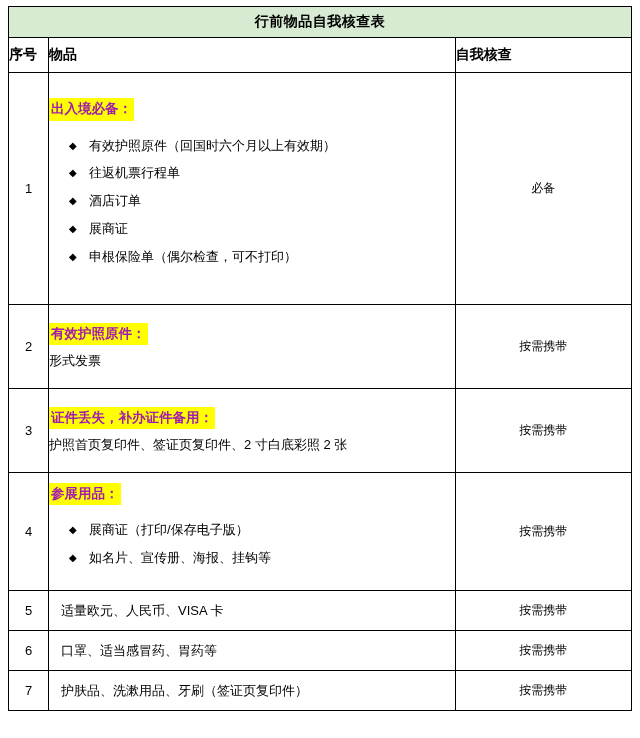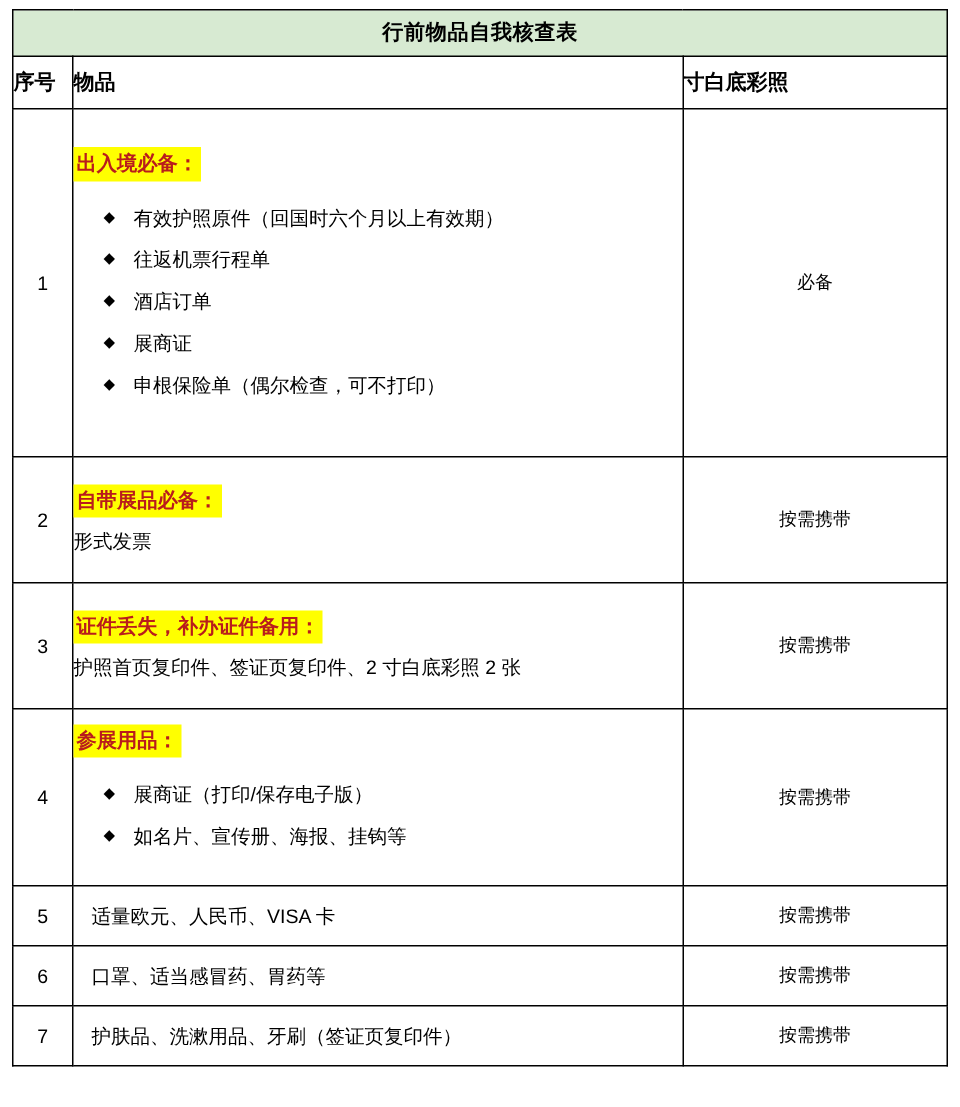--- a/index.html
+++ b/index.html
@@ -61,21 +61,21 @@
     font-size: 13px;
     line-height: 1.5;
     vertical-align: middle;
   }
   .item-cell.compact {
     padding: 9px 10px 9px 12px;
   }
   .group-title {
     font-weight: bold;
     font-size: 13.5px;
-    color: #b91c1c;
+    color: #a21caf;
     background: #ffff00;
     display: inline-block;
     padding: 1px 2px;
     margin-bottom: 4px;
   }
   ul.bullets {
     list-style: none;
     margin: 12px;
     padding: 0;
   }
@@ -115,42 +115,42 @@
       <col class="col-item">
       <col class="col-check">
     </colgroup>
     <tbody>
       <tr>
         <td class="title-cell" colspan="3">行前物品自我核查表</td>
       </tr>
       <tr>
         <td class="head-cell">序号</td>
         <td class="head-cell">物品</td>
-        <td class="head-cell">寸白底彩照</td>
+        <td class="head-cell">自我核查</td>
       </tr>
 
       <tr class="row-1">
         <td class="num-cell">1</td>
         <td class="item-cell">
           <span class="group-title">出入境必备：</span>
           <ul class="bullets">
             <li>有效护照原件（回国时六个月以上有效期）</li>
             <li>往返机票行程单</li>
             <li>酒店订单</li>
             <li>展商证</li>
             <li>申根保险单（偶尔检查，可不打印）</li>
           </ul>
         </td>
         <td class="check-cell">必备</td>
       </tr>
 
       <tr class="row-2">
         <td class="num-cell">2</td>
         <td class="item-cell">
-          <span class="group-title">自带展品必备：</span>
+          <span class="group-title">有效护照原件：</span>
           <div class="plain-line">形式发票</div>
         </td>
         <td class="check-cell">按需携带</td>
       </tr>
 
       <tr class="row-3">
         <td class="num-cell">3</td>
         <td class="item-cell">
           <span class="group-title">证件丢失，补办证件备用：</span>
           <div class="plain-line">护照首页复印件、签证页复印件、2 寸白底彩照 2 张</div>

